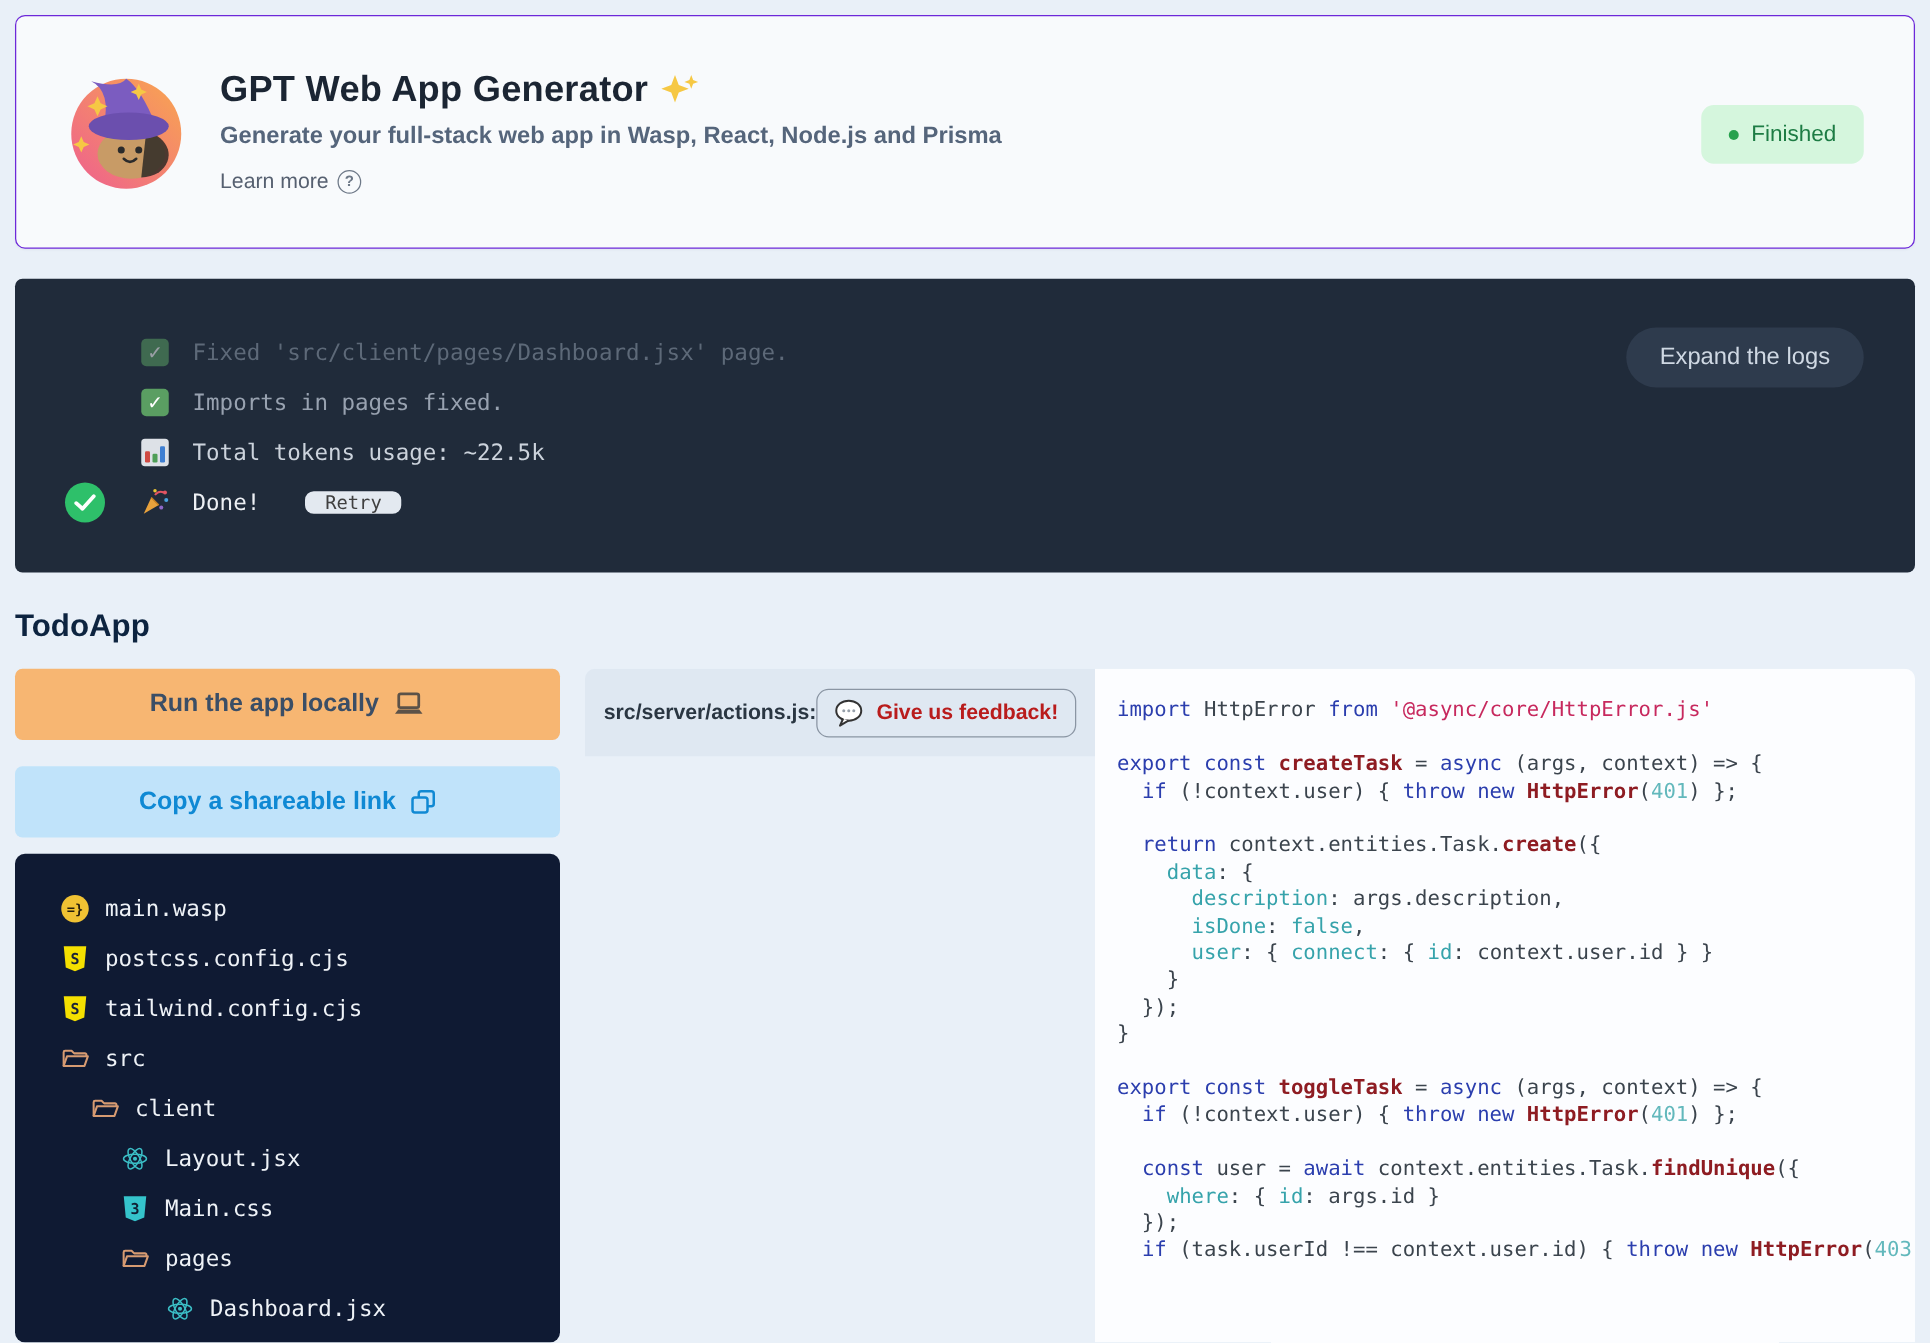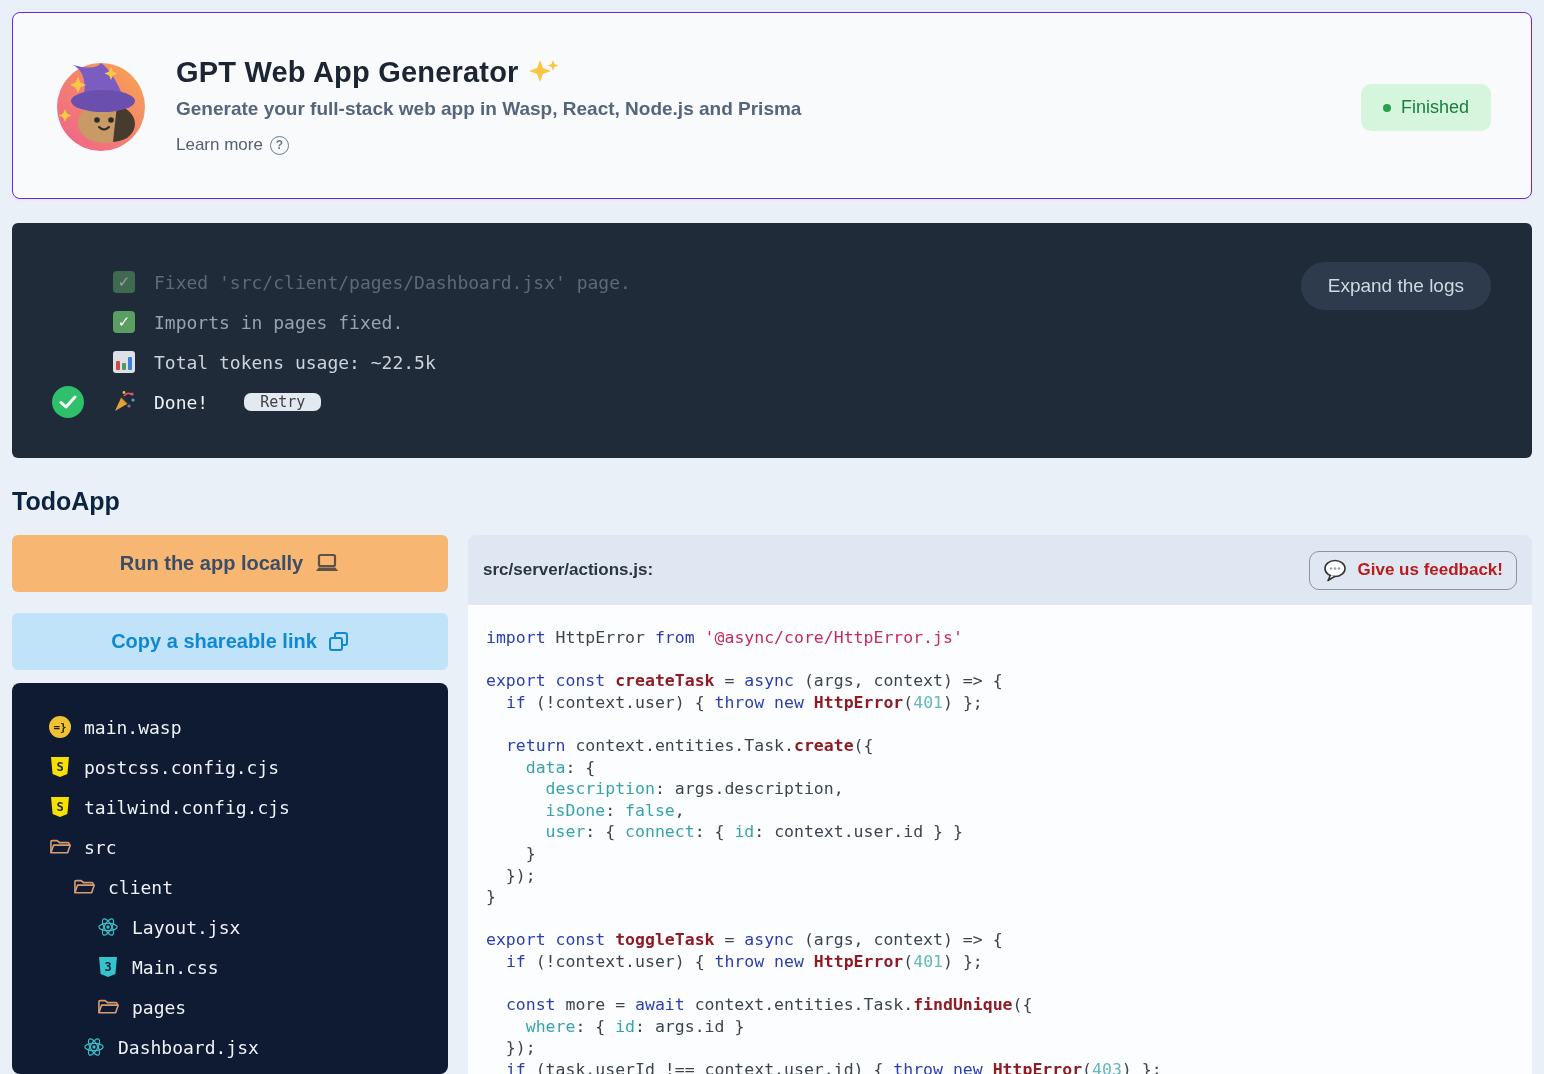--- a/index.html
+++ b/index.html
@@ -56,21 +56,21 @@
   .btn-share { margin-top:21px; background:#c0e3fa; color:#0f89d4; }
   .tree { margin-top:13px; flex:1; background:#0f1a33; border-radius:8px; padding-top:24px;
           font-family:"DejaVu Sans Mono",monospace; overflow:hidden; min-height:0; }
   .tree-row { height:40px; display:flex; align-items:center; gap:12px; color:#eef2f7; font-size:18px; cursor:pointer; }
   .tree-row .icw { width:24px; }
   .wasp { width:22px; height:22px; border-radius:50%; background:#f0c233; color:#241d0d; font-weight:bold;
           font-size:11px; display:inline-flex; align-items:center; justify-content:center;
           font-family:"DejaVu Sans Mono",monospace; }
 
   
-  .right-col { flex:1; display:flex; flex-direction:column; border-radius:8px 8px 0 0; overflow:hidden; min-height:0; }
+  .right-col { flex:1; display:flex; flex-direction:row; border-radius:8px 8px 0 0; overflow:hidden; min-height:0; }
   .code-head { height:70px; background:#dfe8f2; display:flex; align-items:center; justify-content:space-between;
                padding:0 15px; flex:none; }
   .file-label { font-weight:bold; font-size:17px; color:#2a3642; }
   .feedback { border:1.5px solid #8a95a3; border-radius:10px; background:transparent; color:#b91c1c;
               font-weight:bold; font-size:17px; padding:7px 13px; display:flex; gap:8px; align-items:center;
               cursor:pointer; font-family:"Liberation Sans",sans-serif; }
   .code-body { flex:1; background:#fcfdff; padding:22px 0 0 18px; overflow:hidden; }
   .cl { font-family:"DejaVu Sans Mono",monospace; font-size:16.5px; line-height:21.6px; white-space:pre;
         color:#3b444d; min-height:21.6px; }
   .k { color:#2b3eae; } .t { color:#8e1c22; font-weight:bold; } .s { color:#c7295e; }
@@ -255,21 +255,21 @@
           </div>
           <div class="tree-row" style="padding-left:84px">
             <span class="icw">
               <svg width="23" height="20" viewBox="0 0 24 20">
                 <path d="M2 16 V4.5 a1.2 1.2 0 0 1 1.2 -1.2 h5.4 l2.2 2.2 h9 a1.2 1.2 0 0 1 1.2 1.2 V8" fill="none" stroke="#d79b72" stroke-width="1.7" stroke-linejoin="round"></path>
                 <path d="M2 16 L4.8 8 h17.4 L19.4 16 Z" fill="none" stroke="#d79b72" stroke-width="1.7" stroke-linejoin="round"></path>
               </svg>
             </span>
             <span>pages</span>
           </div>
-          <div class="tree-row" style="padding-left:70px">
+          <div class="tree-row" style="padding-left:120px">
             <span class="icw">
               <svg width="22" height="22" viewBox="0 0 24 24">
                 <g stroke="#3bbec6" stroke-width="1.3" fill="none">
                   <ellipse cx="12" cy="12" rx="10" ry="4"></ellipse>
                   <ellipse cx="12" cy="12" rx="10" ry="4" transform="rotate(60 12 12)"></ellipse>
                   <ellipse cx="12" cy="12" rx="10" ry="4" transform="rotate(120 12 12)"></ellipse>
                 </g>
                 <circle cx="12" cy="12" r="1.8" fill="#3bbec6"></circle>
               </svg>
             </span>
@@ -303,20 +303,20 @@
           <div class="cl"><span class="p">      </span><span class="a">description</span><span class="p">: args.description,</span></div>
           <div class="cl"><span class="p">      </span><span class="a">isDone</span><span class="p">: </span><span class="l">false</span><span class="p">,</span></div>
           <div class="cl"><span class="p">      </span><span class="a">user</span><span class="p">: { </span><span class="a">connect</span><span class="p">: { </span><span class="a">id</span><span class="p">: context.user.id } }</span></div>
           <div class="cl"><span class="p">    }</span></div>
           <div class="cl"><span class="p">  });</span></div>
           <div class="cl"><span class="p">}</span></div>
           <div class="cl"></div>
           <div class="cl"><span class="k">export</span><span class="p"> </span><span class="k">const</span><span class="p"> </span><span class="t">toggleTask</span><span class="p"> = </span><span class="k">async</span><span class="p"> (args, context) =&gt; {</span></div>
           <div class="cl"><span class="p">  </span><span class="k">if</span><span class="p"> (!context.user) { </span><span class="k">throw</span><span class="p"> </span><span class="k">new</span><span class="p"> </span><span class="t">HttpError</span><span class="p">(</span><span class="n">401</span><span class="p">) };</span></div>
           <div class="cl"></div>
-          <div class="cl"><span class="p">  </span><span class="k">const</span><span class="p"> more = </span><span class="k">await</span><span class="p"> context.entities.Task.</span><span class="t">findUnique</span><span class="p">({</span></div>
+          <div class="cl"><span class="p">  </span><span class="k">const</span><span class="p"> user = </span><span class="k">await</span><span class="p"> context.entities.Task.</span><span class="t">findUnique</span><span class="p">({</span></div>
           <div class="cl"><span class="p">    </span><span class="a">where</span><span class="p">: { </span><span class="a">id</span><span class="p">: args.id }</span></div>
           <div class="cl"><span class="p">  });</span></div>
           <div class="cl"><span class="p">  </span><span class="k">if</span><span class="p"> (task.userId !== context.user.id) { </span><span class="k">throw</span><span class="p"> </span><span class="k">new</span><span class="p"> </span><span class="t">HttpError</span><span class="p">(</span><span class="n">403</span><span class="p">) };</span></div>
         </div>
     </div>
   </div>
 </div>
 
 </body></html>

